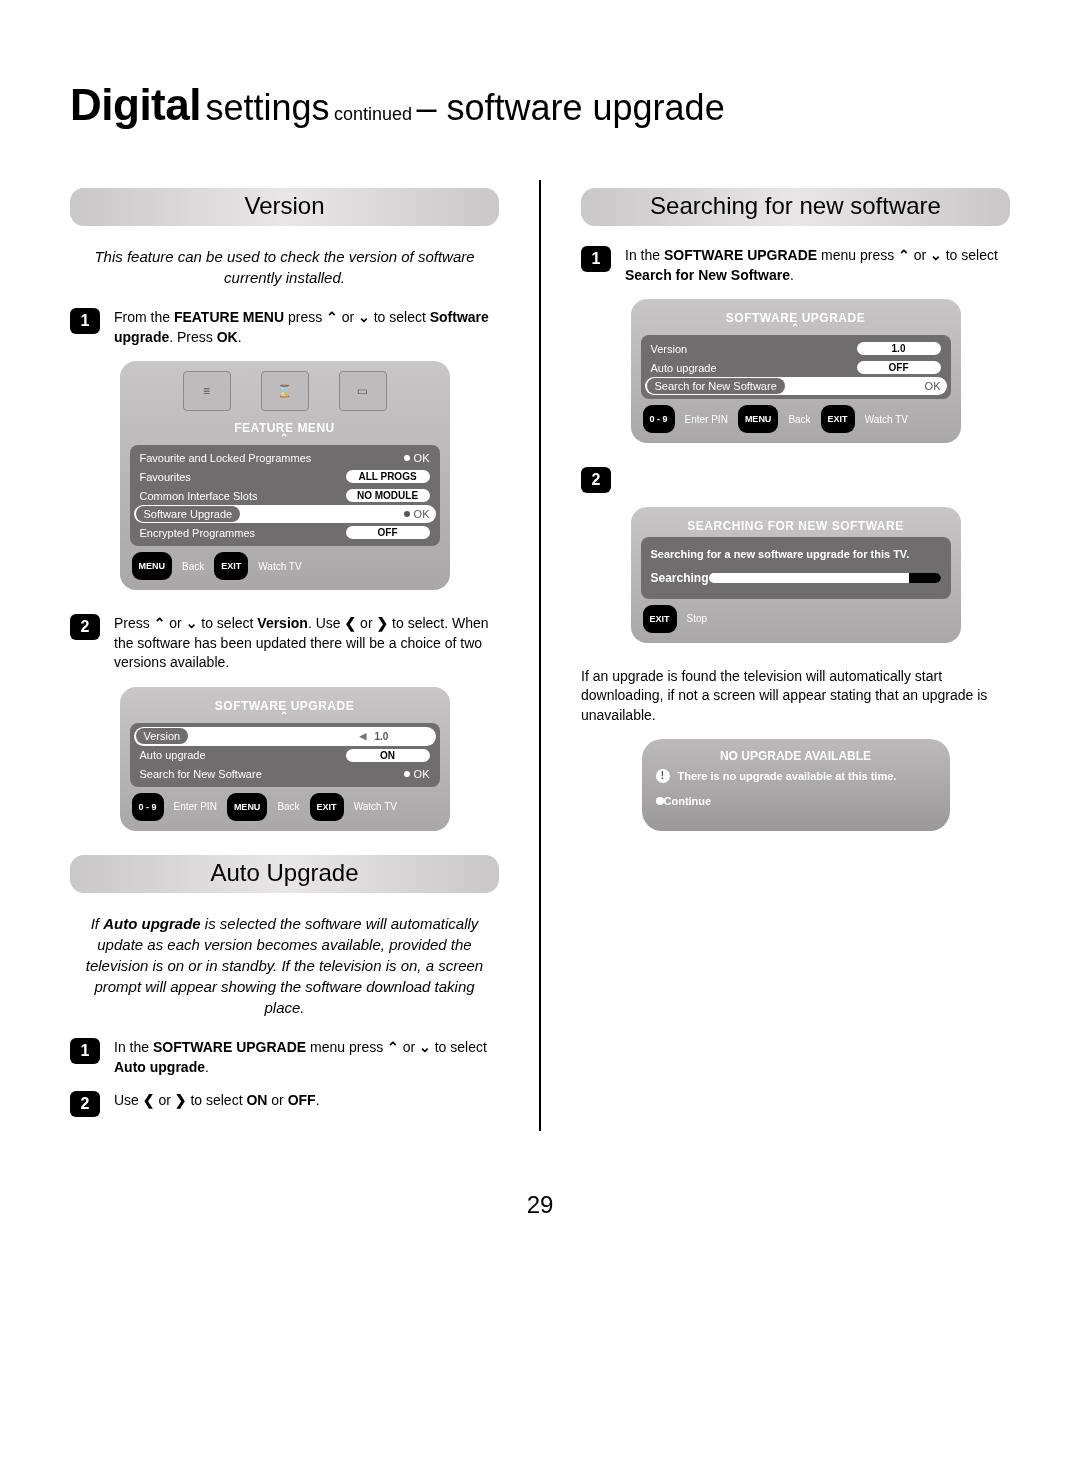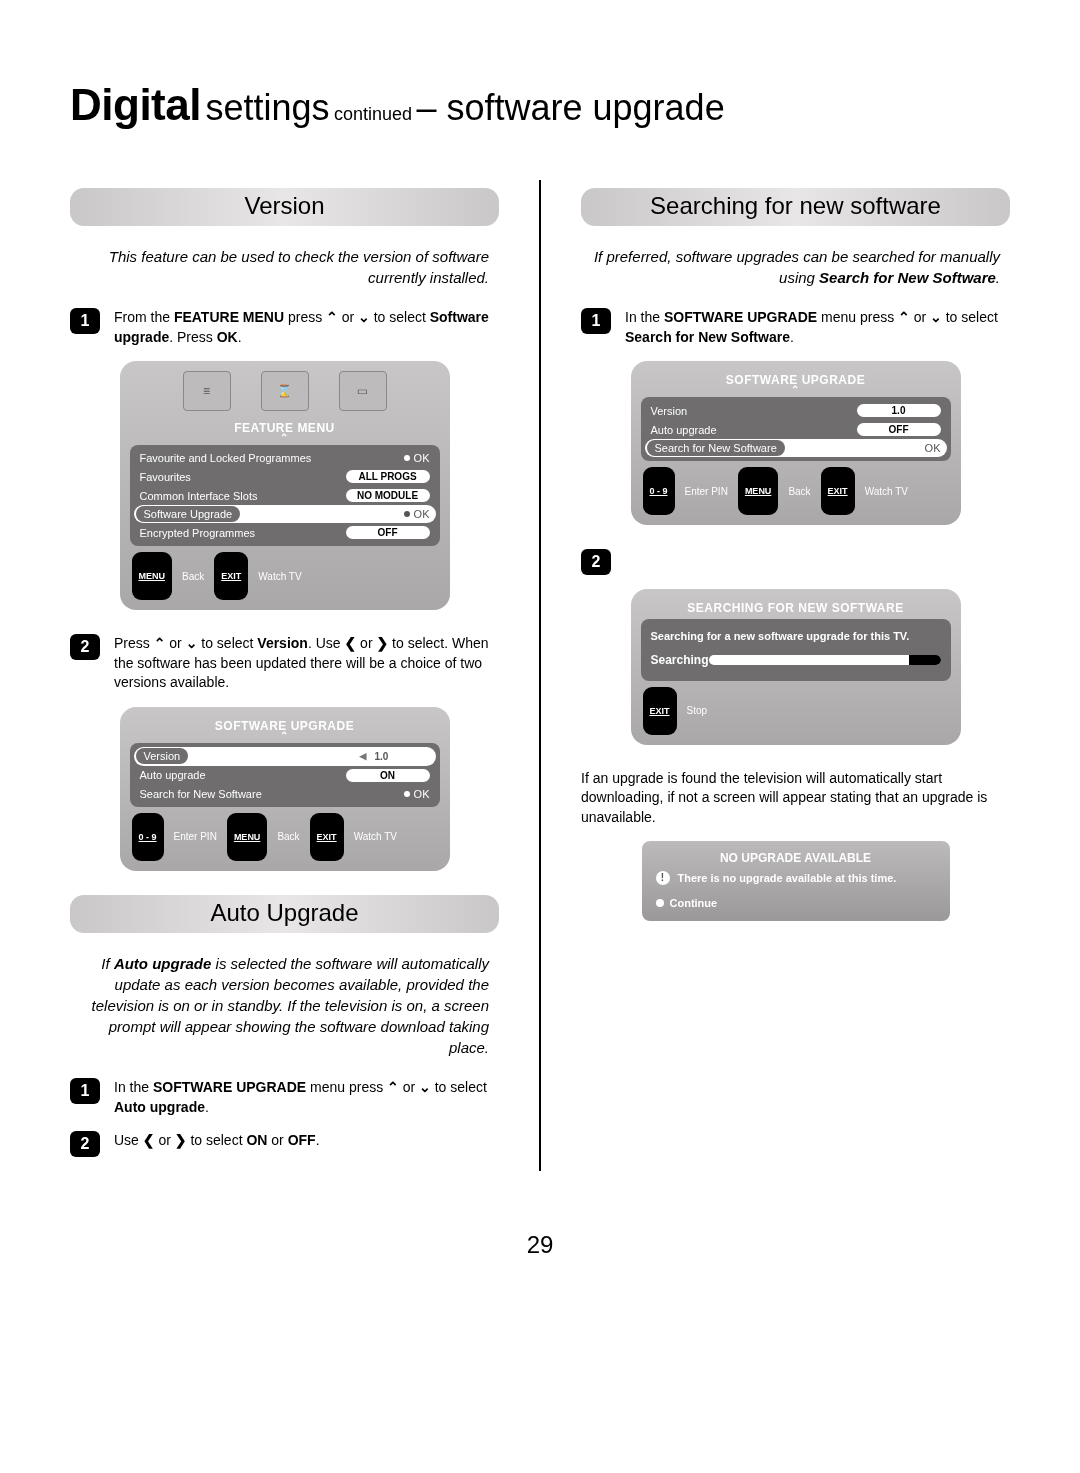--- a/index.html
+++ b/index.html
@@ -41,21 +41,21 @@
     background: linear-gradient(to right, #c9c7c7, #e8e6e6 50%, #c9c7c7);
     border-radius: 14px;
     text-align: center;
     font-size: 24px;
     padding: 4px 0 6px 0;
     margin-bottom: 20px;
     font-weight: normal;
   }
   .intro {
     font-style: italic;
-    text-align: right;
+    text-align: center;
     font-size: 15px;
     line-height: 1.4;
     margin: 0 10px 20px 10px;
   }
   .step {
     display: flex;
     gap: 14px;
     margin-bottom: 14px;
     align-items: flex-start;
   }
@@ -118,21 +118,21 @@
   .osd-row .action {
     color:#fff; font-size:11px; display:flex; align-items:center; gap:4px;
   }
   .osd-row .action .dot { width:6px;height:6px;background:#fff;border-radius:3px; display:inline-block;}
   .osd-row.selected .action { color:#555; }
   .osd-row.selected .action .dot { background:#555;}
   .osd-footer {
     display:flex; gap:10px; padding:6px 2px 0 2px; font-size:10px; color:#fff;
     align-items:center; flex-wrap:wrap;
   }
-  .foot-pill { background:#000; color:#fff; border-radius:9px; padding:19px 7px; font-size:9px; font-weight:bold;text-decoration:underline;}
+  .foot-pill { background:#000; color:#fff; border-radius:9px; padding:9px 7px; font-size:9px; font-weight:bold;}
   .osd2 .osd-row.highlighted {
      background:#fff; border-radius:12px; color:#555;
   }
   .osd2 .osd-row.highlighted .osd-label {
      color:#fff; background:#6f6d6d; border-radius:10px; padding:2px 8px; margin:-2px -4px;
   }
   .osd2 .osd-row.highlighted .ctrl { color:#555;}
   .version-ctrl {
     background:#fff; color:#000; border-radius:10px; padding:1px 10px;
     font-size:10px; font-weight:bold; min-width:60px; text-align:center;
@@ -147,29 +147,29 @@
   .search-osd .progress-row {
      display:flex; align-items:center; margin-bottom:6px;
   }
   .progress-bar {
      flex:1; height:10px; background:#fff; border-radius:5px; position:relative;
   }
   .progress-bar .end { position:absolute; right:0; top:0; width:32px; height:10px; background:#000; border-radius:0 5px 5px 0;}
 
   
   .noup {
-    width:280px; margin:10px auto 0 auto; border-radius:8px;
+    width:280px; margin:10px auto 0 auto; border-radius:20px;
     background:linear-gradient(to bottom,#bcbaba,#9a9898);
-    padding:10px 14px 12px 14px; color:#fff; font-size:11px;
+    padding:10px 14px 24px 14px; color:#fff; font-size:11px;
   }
   .noup-title { text-align:center; font-weight:bold; font-size:12px; margin-bottom:6px; }
   .noup-body { display:flex; gap:8px; font-weight:bold; line-height:1.4; }
   .noup .info-dot { width:14px; height:14px; border-radius:7px; background:#fff; color:#555;
      display:flex;align-items:center;justify-content:center;font-size:10px;font-weight:bold; flex:none; }
-  .noup .cont { display:flex; align-items:center; gap:6px; margin-top:10px; font-weight:bold;}
+  .noup .cont { display:flex; align-items:center; gap:0; margin-top:10px; font-weight:bold;}
   .noup .cont .dot { width:8px;height:8px;background:#fff;border-radius:4px; }
 
   .pagenum {
      text-align:center; font-size:24px; margin-top:60px;
   }
 </style>
 </head>
 <body>
 
 <div class="page">
@@ -298,23 +298,20 @@
         <div class="step-text">
           <span>Use </span><span class="arrow">❮</span><span> or </span><span class="arrow">❯</span><span> to select </span><b>ON</b><span> or </span><b>OFF</b><span>.</span>
         </div>
       </div>
     </div>
 
     <div class="divider"></div>
 
     <div class="col">
       <div class="section-header">Searching for new software</div>
-      <div class="intro">
-        <span>If preferred, software upgrades can be searched for manually using </span><b>Search for New Software</b><span>.</span>
-      </div>
 
       <div class="step">
         <div class="step-num">1</div>
         <div class="step-text">
           <span>In the </span><b>SOFTWARE UPGRADE</b><span> menu press </span><span class="arrow">⌃</span><span> or </span><span class="arrow">⌄</span><span> to select </span><b>Search for New Software</b><span>.</span>
         </div>
       </div>
 
       <div class="osd osd2">
         <div class="osd-title-bar"><span>SOFTWARE UPGRADE</span><span class="chev">⌃</span></div>

